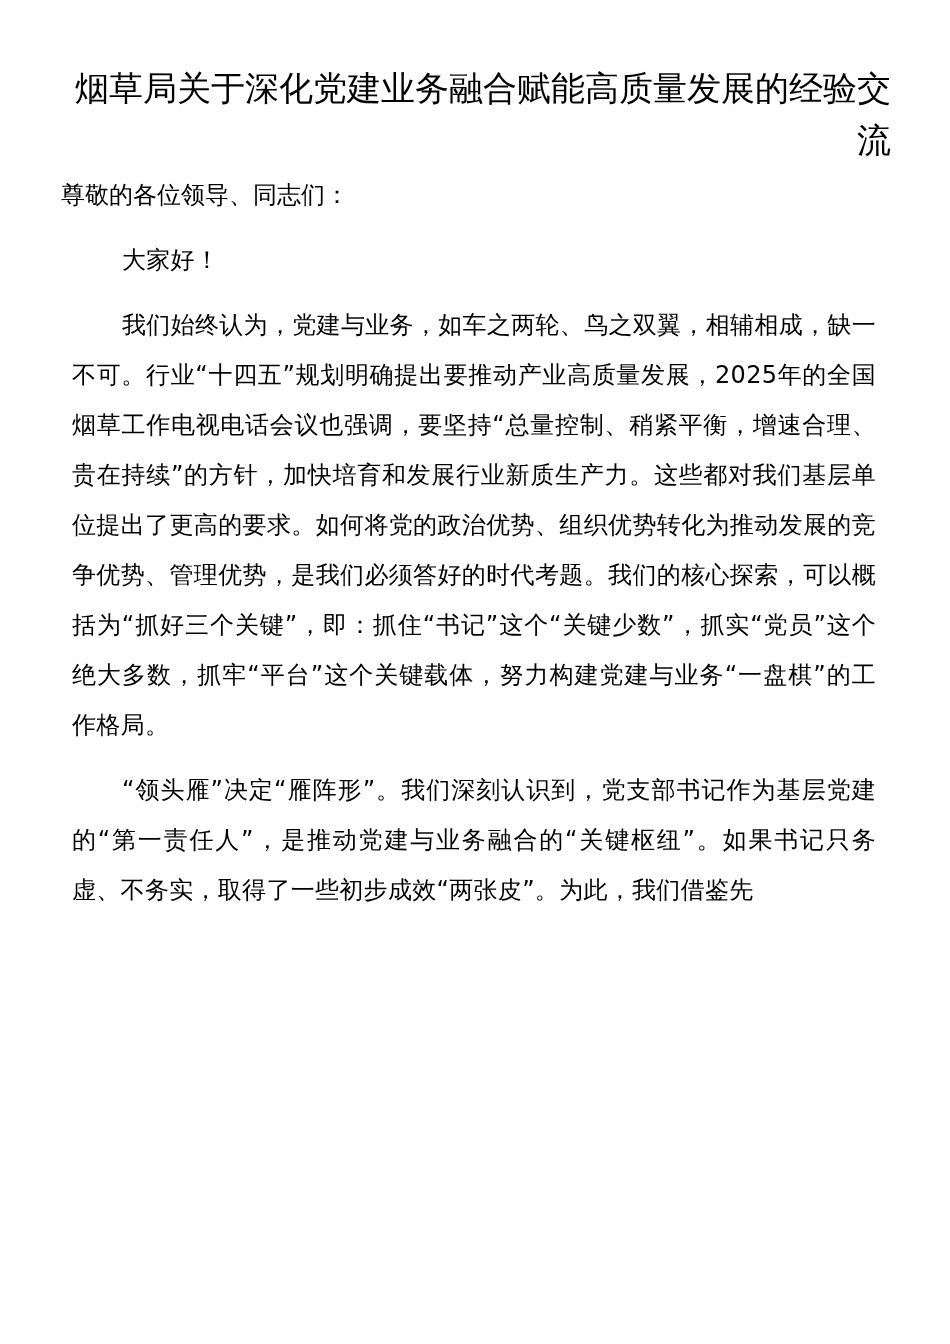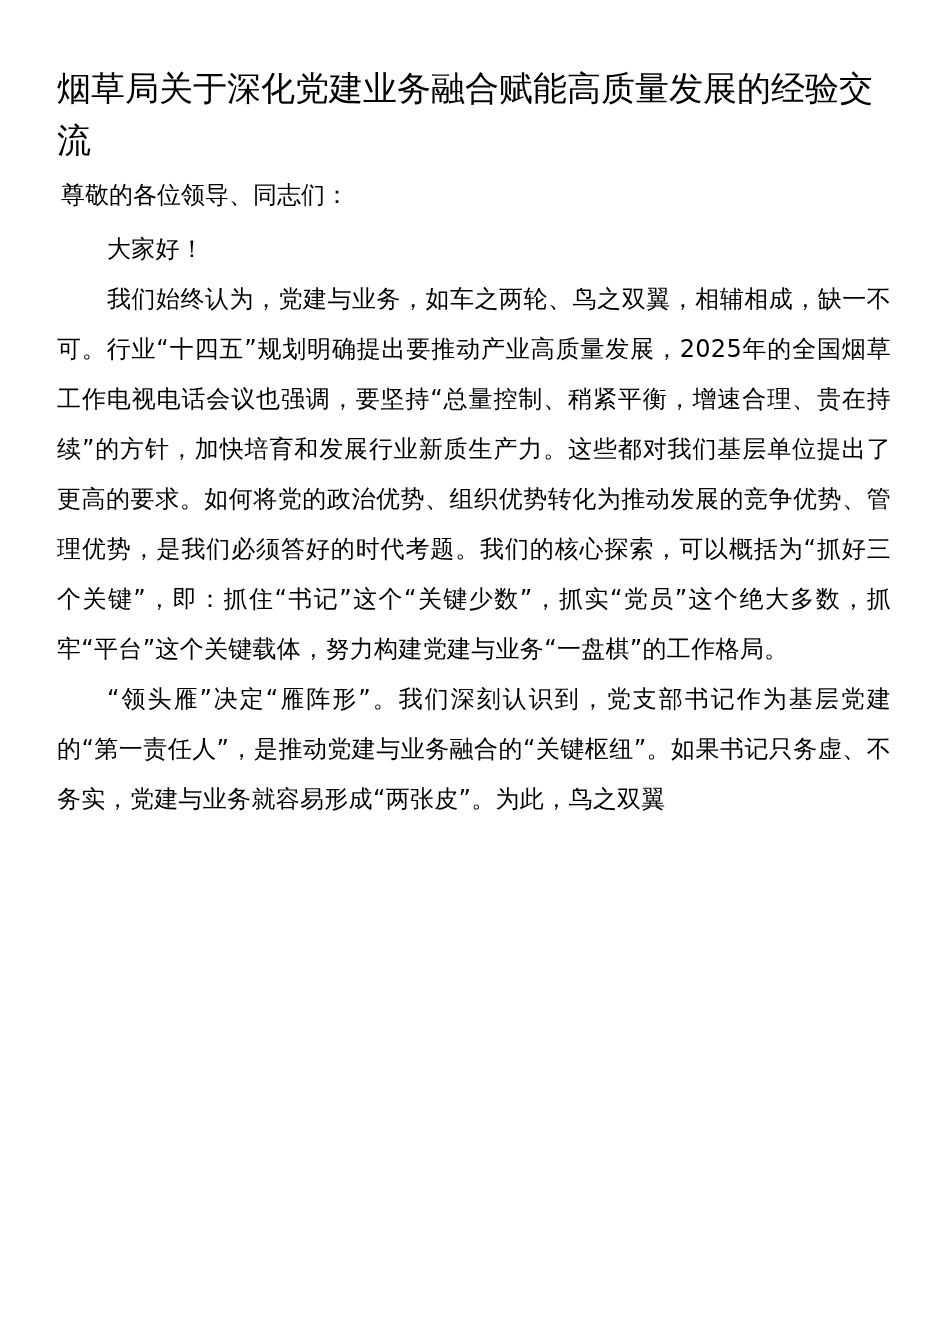--- a/index.html
+++ b/index.html
@@ -17,48 +17,48 @@
   }
   .page {
     position: absolute;
     left: 57px;
     top: 62px;
     width: 834px;
   }
   .doc-title {
     font-size: 34px;
     line-height: 52px;
-    text-align: left;
+    text-align: right;
     margin: 0 0 0 0;
     font-weight: normal;
     letter-spacing: 0px;
   }
   .salutation {
     font-size: 24px;
     line-height: 50px;
     margin: 4px;
     height: 50px;
   }
   .para {
     font-size: 24px;
     line-height: 50px;
-    margin: 0;
+    margin: 15px;
     text-indent: 50px;
     text-align: justify;
     letter-spacing: 0.3px;
   }
   .heading {
     font-size: 24px;
     line-height: 50px;
     margin: 0;
     text-indent: 50px;
   }
 </style>
 </head>
 <body>
 
 <div class="page">
   <h1 class="doc-title">烟草局关于深化党建业务融合赋能高质量发展的经验交流</h1>
   <p class="salutation">尊敬的各位领导、同志们：</p>
   <p class="para">大家好！</p>
   <p class="para">我们始终认为，党建与业务，如车之两轮、鸟之双翼，相辅相成，缺一不可。行业“十四五”规划明确提出要推动产业高质量发展，2025年的全国烟草工作电视电话会议也强调，要坚持“总量控制、稍紧平衡，增速合理、贵在持续”的方针，加快培育和发展行业新质生产力。这些都对我们基层单位提出了更高的要求。如何将党的政治优势、组织优势转化为推动发展的竞争优势、管理优势，是我们必须答好的时代考题。我们的核心探索，可以概括为“抓好三个关键”，即：抓住“书记”这个“关键少数”，抓实“党员”这个绝大多数，抓牢“平台”这个关键载体，努力构建党建与业务“一盘棋”的工作格局。</p>
-  <p class="para">“领头雁”决定“雁阵形”。我们深刻认识到，党支部书记作为基层党建的“第一责任人”，是推动党建与业务融合的“关键枢纽”。如果书记只务虚、不务实，党建与业务就容易形成“两张皮”。为此，鸟之双翼</p>
+  <p class="para">“领头雁”决定“雁阵形”。我们深刻认识到，党支部书记作为基层党建的“第一责任人”，是推动党建与业务融合的“关键枢纽”。如果书记只务虚、不务实，取得了一些初步成效“两张皮”。为此，我们借鉴先</p>
 </div>
 
 </body></html>

